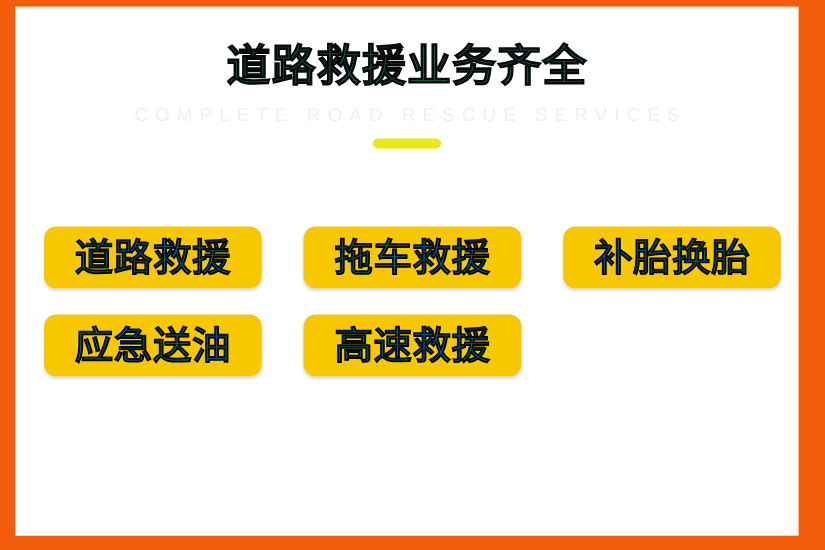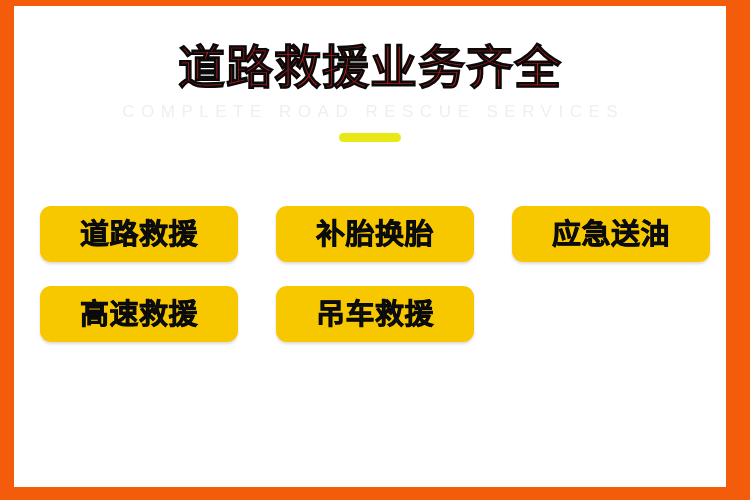--- a/index.html
+++ b/index.html
@@ -36,25 +36,25 @@
   
   .header {
     position: absolute;
     left: 0;
     right: 0;
     top: 38px;
     text-align: center;
   }
 
   .title {
-    font-family: Liberation Serif, serif;
-    font-size: 47px;
+    font-family: Liberation Mono, monospace;
+    font-size: 40px;
     line-height: 1.04;
     font-weight: 700;
-    color: #b91c1c;
+    color: #0f766e;
     letter-spacing: 1px;
     white-space: nowrap;
     -webkit-text-stroke: 1.1px #0A0A0A;
   }
 
   .subtitle {
     margin-top: 9px;
     font-family: "Liberation Sans", "DejaVu Sans", sans-serif;
     font-size: 17px;
     font-weight: 400;
@@ -91,23 +91,23 @@
     justify-content: center;
     background: #F7C800;
     border-radius: 11px;
     box-shadow: 0 2px 3px rgba(0, 0, 0, 0.14);
     cursor: pointer;
     user-select: none;
   }
 
   .chip-label {
     font-family: Liberation Serif, serif;
-    font-size: 29px;
+    font-size: 35px;
     font-weight: 700;
-    color: #0f172a;
+    color: #0369a1;
     letter-spacing: 0.5px;
     line-height: 1;
     white-space: nowrap;
     -webkit-text-stroke: 0.7px #0A0A0A;
   }
 </style>
 </head>
 <body>
 
 <div class="poster">
@@ -118,36 +118,36 @@
       <div class="subtitle">COMPLETE ROAD RESCUE SERVICES</div>
       <div class="accent-bar"></div>
     </div>
 
     <div class="grid">
 
       <div class="chip">
         <span class="chip-label">道路救援</span>
       </div>
 
+      <div class="chip">
+        <span class="chip-label">拖车救援</span>
+      </div>
 
       <div class="chip">
         <span class="chip-label">补胎换胎</span>
       </div>
 
 
 
       <div class="chip">
         <span class="chip-label">应急送油</span>
       </div>
 
       <div class="chip">
         <span class="chip-label">高速救援</span>
       </div>
 
 
-      <div class="chip">
-        <span class="chip-label">吊车救援</span>
-      </div>
 
     </div>
 
   </div>
 </div>
 
 </body></html>

